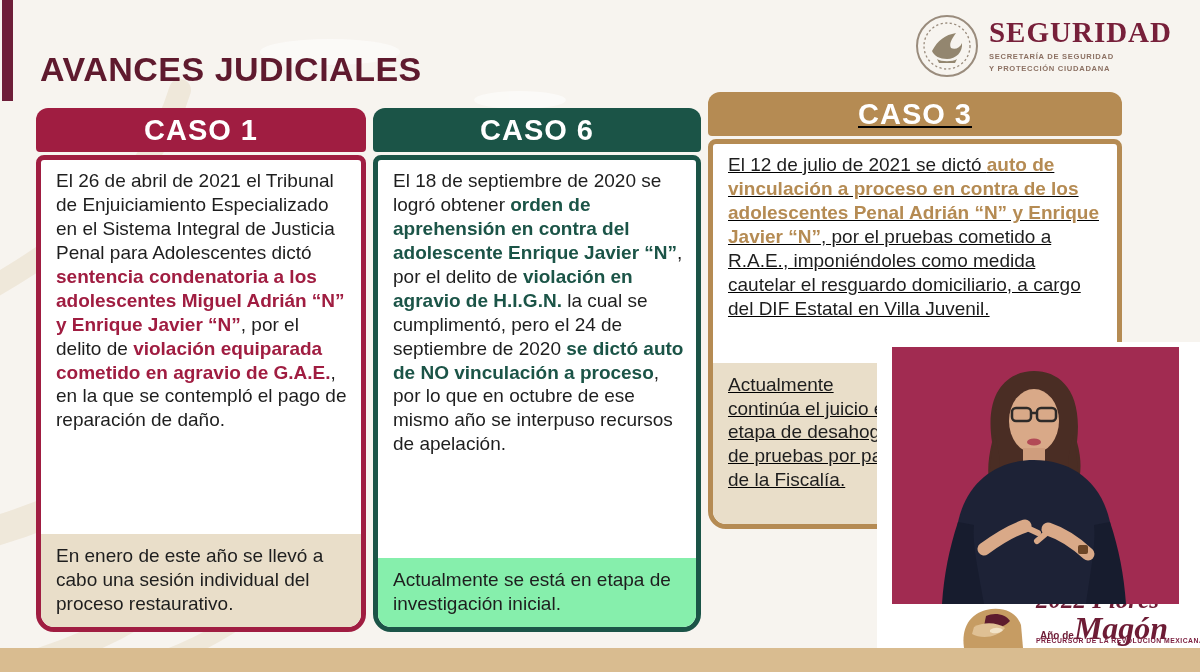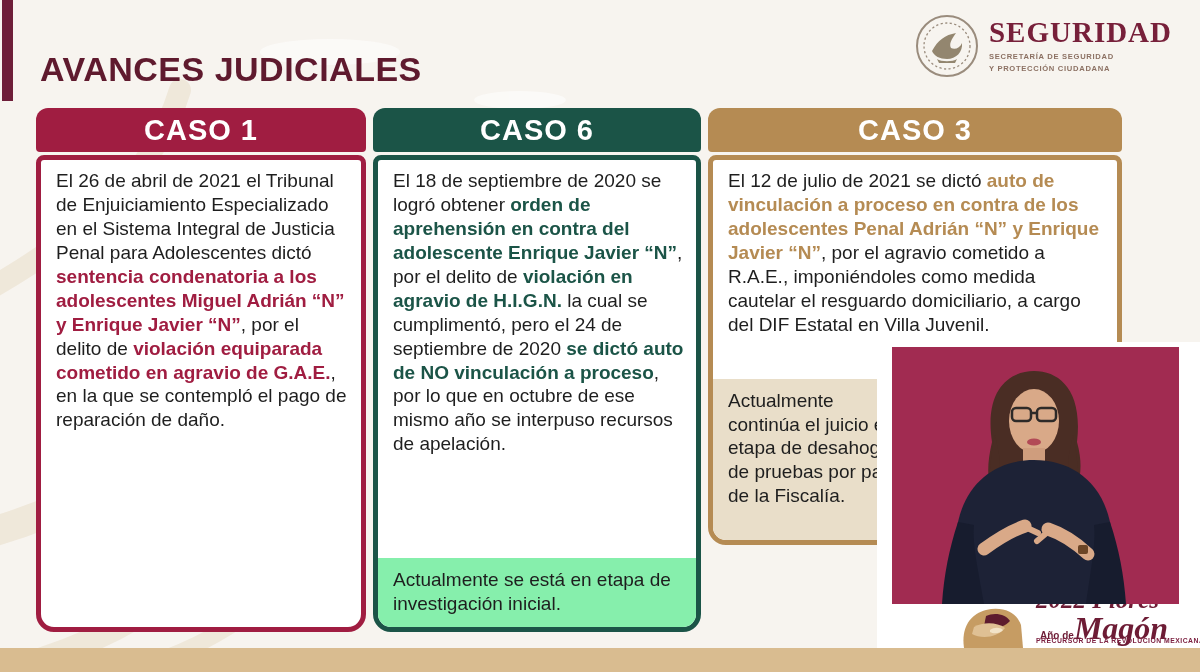--- a/index.html
+++ b/index.html
@@ -86,41 +86,44 @@
       </div>
     </div>
   </div>
 
   <article class="abs case-card" style="left: 36px; top: 108px; width: 330px; height: 524px; border-radius: 30px; --accent: #a01d41;">
     <div class="case-header">
       <span class="case-title">CASO 1</span>
     </div>
     <div class="case-body">
       <div class="case-text"><span>El 26 de abril de 2021 el Tribunal de Enjuiciamiento Especializado en el Sistema Integral de Justicia Penal para Adolescentes dictó </span><span class="b">sentencia condenatoria a los adolescentes Miguel Adrián “N” y Enrique Javier “N”</span><span>, por el delito de </span><span class="b">violación equiparada cometido en agravio de G.A.E.</span><span>, en la que se contempló el pago de reparación de daño.</span></div>
+      <div class="case-status" style="background-color: rgb(233, 222, 201);">
+        <div>En enero de este año se llevó a cabo una sesión individual del proceso restaurativo.</div>
+      </div>
     </div>
   </article>
 
   <article class="abs case-card" style="left: 373px; top: 108px; width: 328px; height: 524px; --accent: #1b5447;">
     <div class="case-header">
       <span class="case-title">CASO 6</span>
     </div>
     <div class="case-body">
       <div class="case-text"><span>El 18 de septiembre de 2020 se logró obtener </span><span class="b">orden de aprehensión en contra del adolescente Enrique Javier “N”</span><span>, por el delito de </span><span class="b">violación en agravio de H.I.G.N.</span><span> la cual se cumplimentó, pero el 24 de septiembre de 2020 </span><span class="b">se dictó auto de NO vinculación a proceso</span><span>, por lo que en octubre de ese mismo año se interpuso recursos de apelación.</span></div>
       <div class="case-status" style="background-color: #86efac;">
         <div>Actualmente se está en etapa de investigación inicial.</div>
       </div>
     </div>
   </article>
 
-  <article class="abs case-card" style="left: 708px; top: 108px; width: 414px; height: 437px; --accent: #b58b53;">
+  <article class="abs case-card" style="left: 708px; top: 92px; width: 414px; height: 437px; text-decoration: underline; --accent: #b58b53;">
     <div class="case-header">
       <span class="case-title">CASO 3</span>
     </div>
     <div class="case-body">
-      <div class="case-text"><span>El 12 de julio de 2021 se dictó </span><span class="b">auto de vinculación a proceso en contra de los adolescentes Penal Adrián “N” y Enrique Javier “N”</span><span>, por el agravio cometido a R.A.E., imponiéndoles como medida cautelar el resguardo domiciliario, a cargo del DIF Estatal en Villa Juvenil.</span></div>
+      <div class="case-text"><span>El 12 de julio de 2021 se dictó </span><span class="b">auto de vinculación a proceso en contra de los adolescentes Penal Adrián “N” y Enrique Javier “N”</span><span>, por el pruebas cometido a R.A.E., imponiéndoles como medida cautelar el resguardo domiciliario, a cargo del DIF Estatal en Villa Juvenil.</span></div>
       <div class="case-status" style="min-height: 158px; background-color: rgb(233, 222, 201);">
         <div class="narrow">Actualmente continúa el juicio en etapa de desahogo de pruebas por parte de la Fiscalía.</div>
       </div>
     </div>
   </article>
 
   <div class="abs video-panel"></div>
 
   <div class="abs footer-logo">
     <svg class="abs logo-illustration" viewBox="0 0 76 54">

